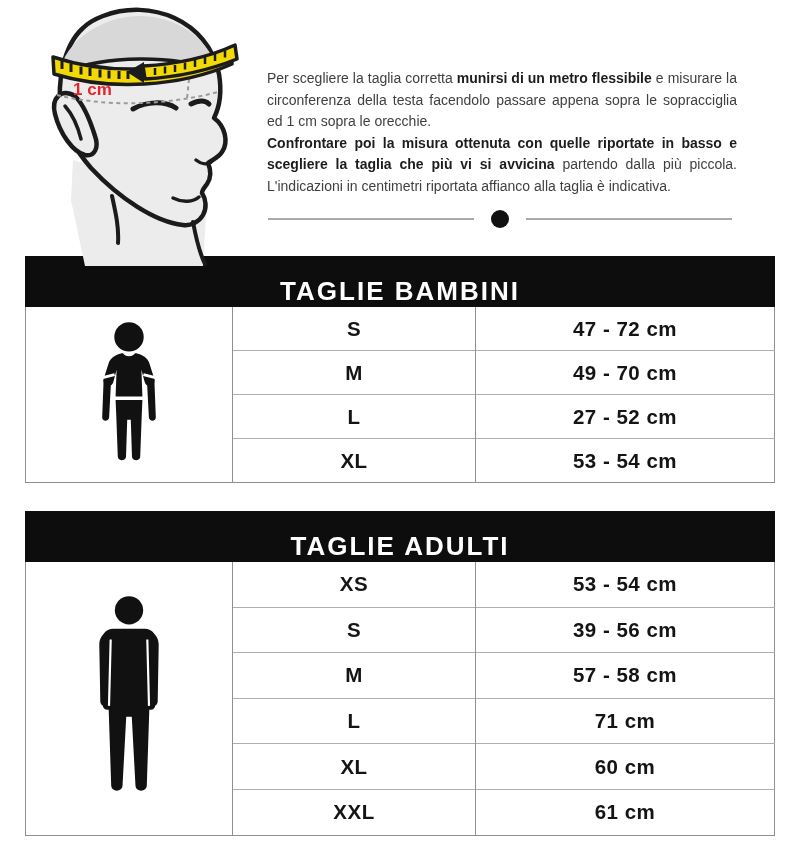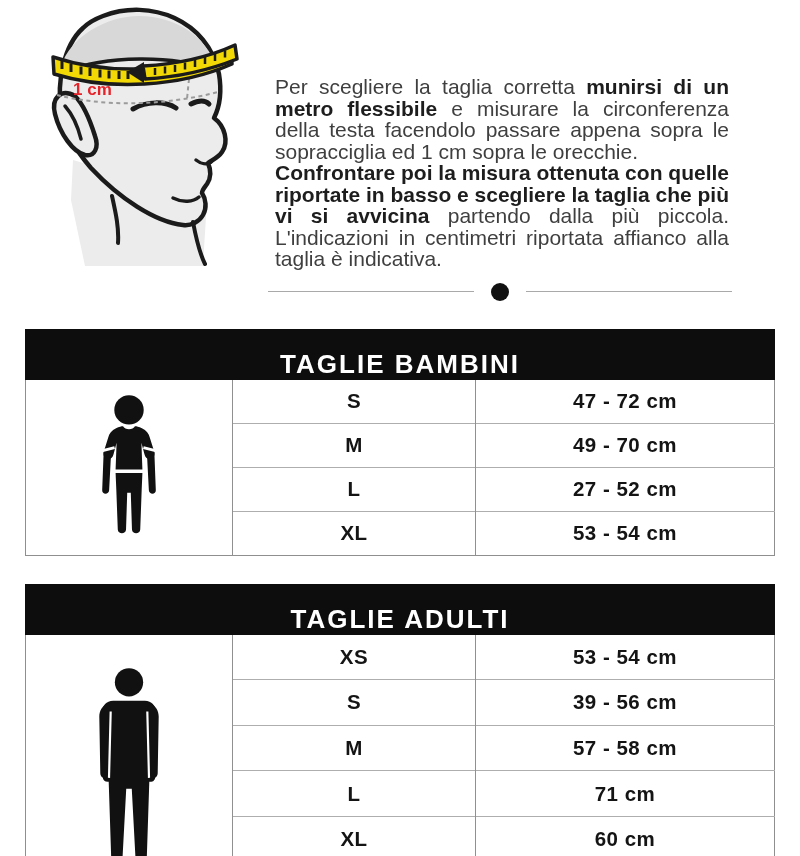--- a/index.html
+++ b/index.html
@@ -5,21 +5,21 @@
   html,body{margin:0;padding:0;background:#fff;}
   body{width:800px;font-family:"Liberation Sans",sans-serif;-webkit-font-smoothing:antialiased;}
   .page{padding:0 25px 0 25px;width:750px;}
 
   
   .top{display:flex;margin-left:-10px;width:760px;}
   .illustration{flex:0 0 240px;height:220px;}
   .intro-text{flex:1;margin-left:8px;padding-top:64px;padding-right:34px;}
   h1.title{margin:0 0 7px 0;font-size:24.5px;line-height:1.12;font-weight:bold;
            color:#e52329;letter-spacing:0.2px;}
-  p.intro{margin:12px;font-size:21px;line-height:21.5px;color:#3f3f3f;text-align:justify;}
+  p.intro{margin:4px;font-size:14px;line-height:21.5px;color:#3f3f3f;text-align:justify;}
   p.intro strong{color:#1d1d1d;}
 
   .divider{display:flex;align-items:center;margin:13px 9px 0 5px;}
   .divider .line{flex:1;height:1.5px;background:#a9a9a9;}
   .divider .dot{width:18px;height:18px;border-radius:50%;background:#111;margin:0 17px;flex:none;}
 
   
   .size-section{margin-top:28px;}
   .table-header{background:#0d0d0d;color:#fff;height:51px;display:flex;align-items:flex-end;
                 justify-content:center;font-weight:bold;font-size:26px;letter-spacing:2px;}

